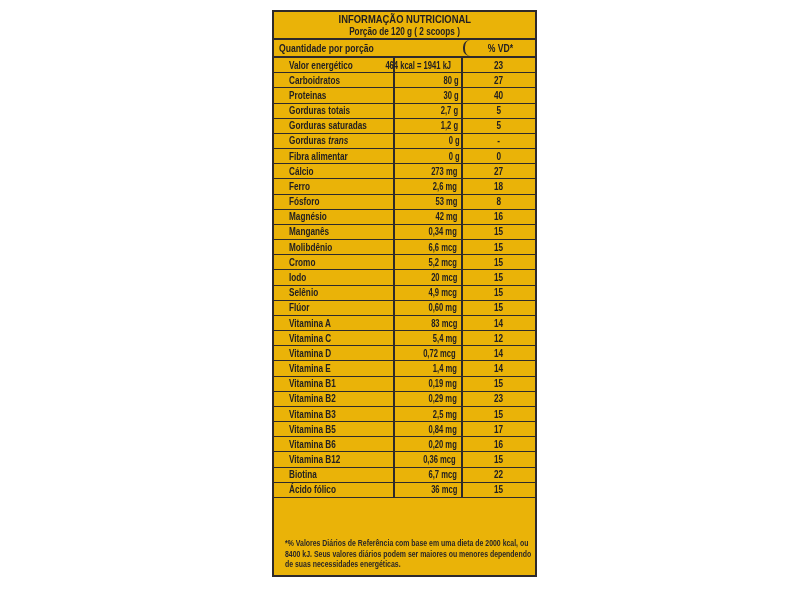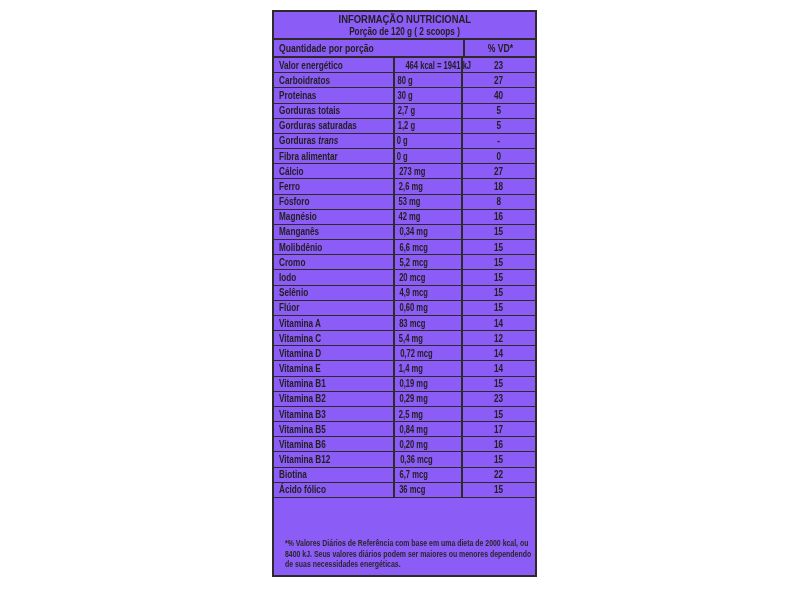--- a/index.html
+++ b/index.html
@@ -14,21 +14,21 @@
     overflow: hidden;
   }
 
   .nutri {
     position: absolute;
     left: 272px;
     top: 10px;
     width: 265px;
     height: 567px;
     border: 2px solid #2e2a2b;
-    background: #8b5cf6;
+    background: #eab308;
     display: flex;
     flex-direction: column;
     color: #232021;
   }
 
   
   .cx {
     display: inline-block;
     white-space: nowrap;
     transform: scaleX(0.82);
@@ -61,48 +61,49 @@
     align-items: center;
     padding-left: 5px;
     border-radius: 6px;
   }
   .header-right {
     width: 72px;
     border-left: 2px solid #2e2a2b;
     display: flex;
     align-items: center;
     justify-content: center;
+    border-radius: 7px;
   }
 
   .rows {
     flex: 1;
     display: flex;
     flex-direction: column;
   }
   .row {
     flex: 1;
     display: flex;
     border-bottom: 1px solid #2e2a2b;
     font-size: 10px;
     font-weight: 700;
   }
   .c-name {
     width: 119px;
     display: flex;
     align-items: center;
-    padding-left: 5px;
+    padding-left: 15px;
     overflow: hidden;
   }
   .c-amount {
     width: 70px;
     border-left: 2px solid #2e2a2b;
     border-right: 2px solid #2e2a2b;
     display: flex;
     align-items: center;
-    justify-content: flex-start;
+    justify-content: flex-end;
   }
   .c-dv {
     flex: 1;
     display: flex;
     align-items: center;
     justify-content: center;
   }
   .nm-em { font-style: italic; margin-left: 3px; }
 
   .footnote {

